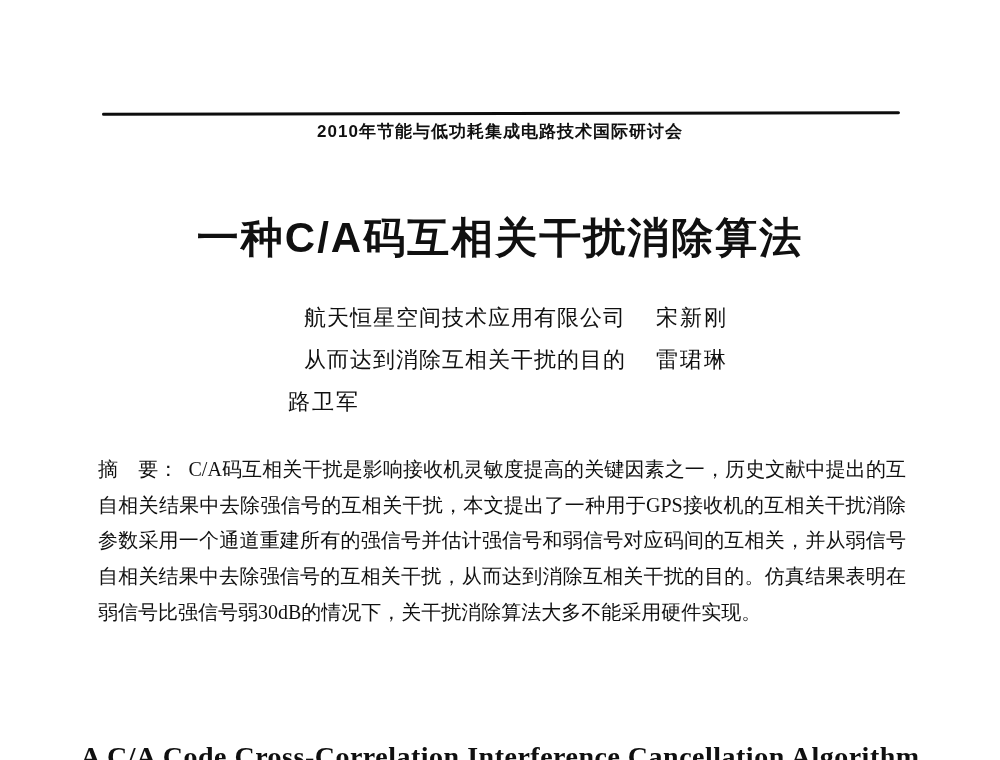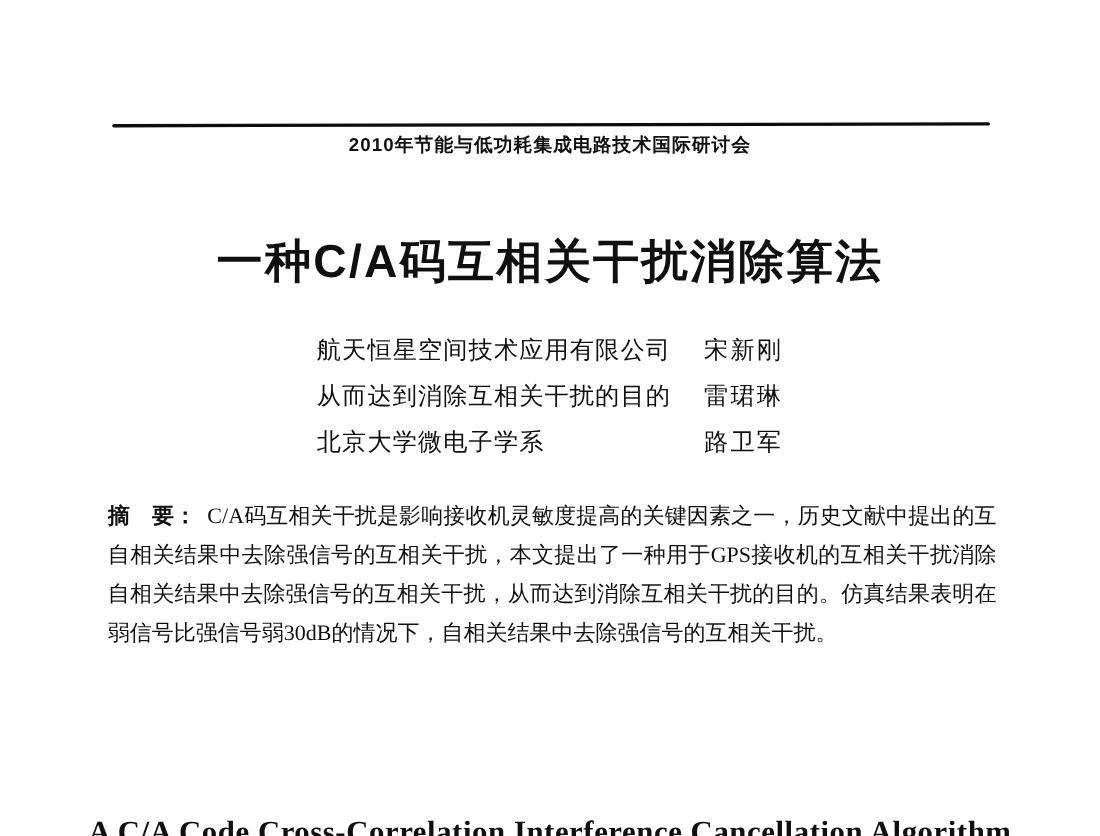--- a/index.html
+++ b/index.html
@@ -57,20 +57,21 @@
     font-size: 22px;
   }
   .author-row {
     display: flex;
     line-height: 24px;
     margin-bottom: 18px;
   }
   .author-aff {
     width: 352px;
     letter-spacing: 1px;
+    margin-left: 16px;
   }
   .author-name {
     letter-spacing: 2px;
   }
   .abstract {
     position: absolute;
     top: 452px;
     left: 98px;
     width: 808px;
     font-family: "Liberation Serif", "DejaVu Serif", serif;
@@ -82,21 +83,21 @@
     white-space: nowrap;
     overflow: hidden;
   }
   .abs-line.j {
     white-space: normal;
     text-align: justify;
     text-align-last: justify;
   }
   .lbl {
     font-family: "Liberation Sans", "DejaVu Sans", sans-serif;
-    font-weight: bold;
+    font-weight: normal;
     padding-right: 10px;
   }
   .eng-title {
     position: absolute;
     top: 741px;
     left: 0;
     width: 1000px;
     text-align: center;
     font-family: "Liberation Serif", "DejaVu Serif", serif;
     font-weight: bold;
@@ -119,29 +120,29 @@
   <div class="authors">
     <div class="author-row">
       <span class="author-aff">航天恒星空间技术应用有限公司</span>
       <span class="author-name">宋新刚</span>
     </div>
     <div class="author-row">
       <span class="author-aff">从而达到消除互相关干扰的目的</span>
       <span class="author-name">雷珺琳</span>
     </div>
     <div class="author-row">
-      <span class="author-aff">北京大学微电子学系</span>
       <span class="author-name">路卫军</span>
     </div>
   </div>
 
   <div class="abstract">
     <div class="abs-line j">
       <b class="lbl">摘　要：</b><span>C/A码互相关干扰是影响接收机灵敏度提高的关键因素之一，历史文献中提出的互相</span>
     </div>
     <div class="abs-line j">自相关结果中去除强信号的互相关干扰，本文提出了一种用于GPS接收机的互相关干扰消除</div>
+    <div class="abs-line j">参数采用一个通道重建所有的强信号并估计强信号和弱信号对应码间的互相关，并从弱信号</div>
     <div class="abs-line j">自相关结果中去除强信号的互相关干扰，从而达到消除互相关干扰的目的。仿真结果表明在</div>
-    <div class="abs-line">弱信号比强信号弱30dB的情况下，自相关结果中去除强信号的互相关干扰。</div>
+    <div class="abs-line">弱信号比强信号弱30dB的情况下，关干扰消除算法大多不能采用硬件实现。</div>
   </div>
 
   <div class="eng-title">A C/A Code Cross-Correlation Interference Cancellation Algorithm</div>
 
 </div>
 
 </body></html>

